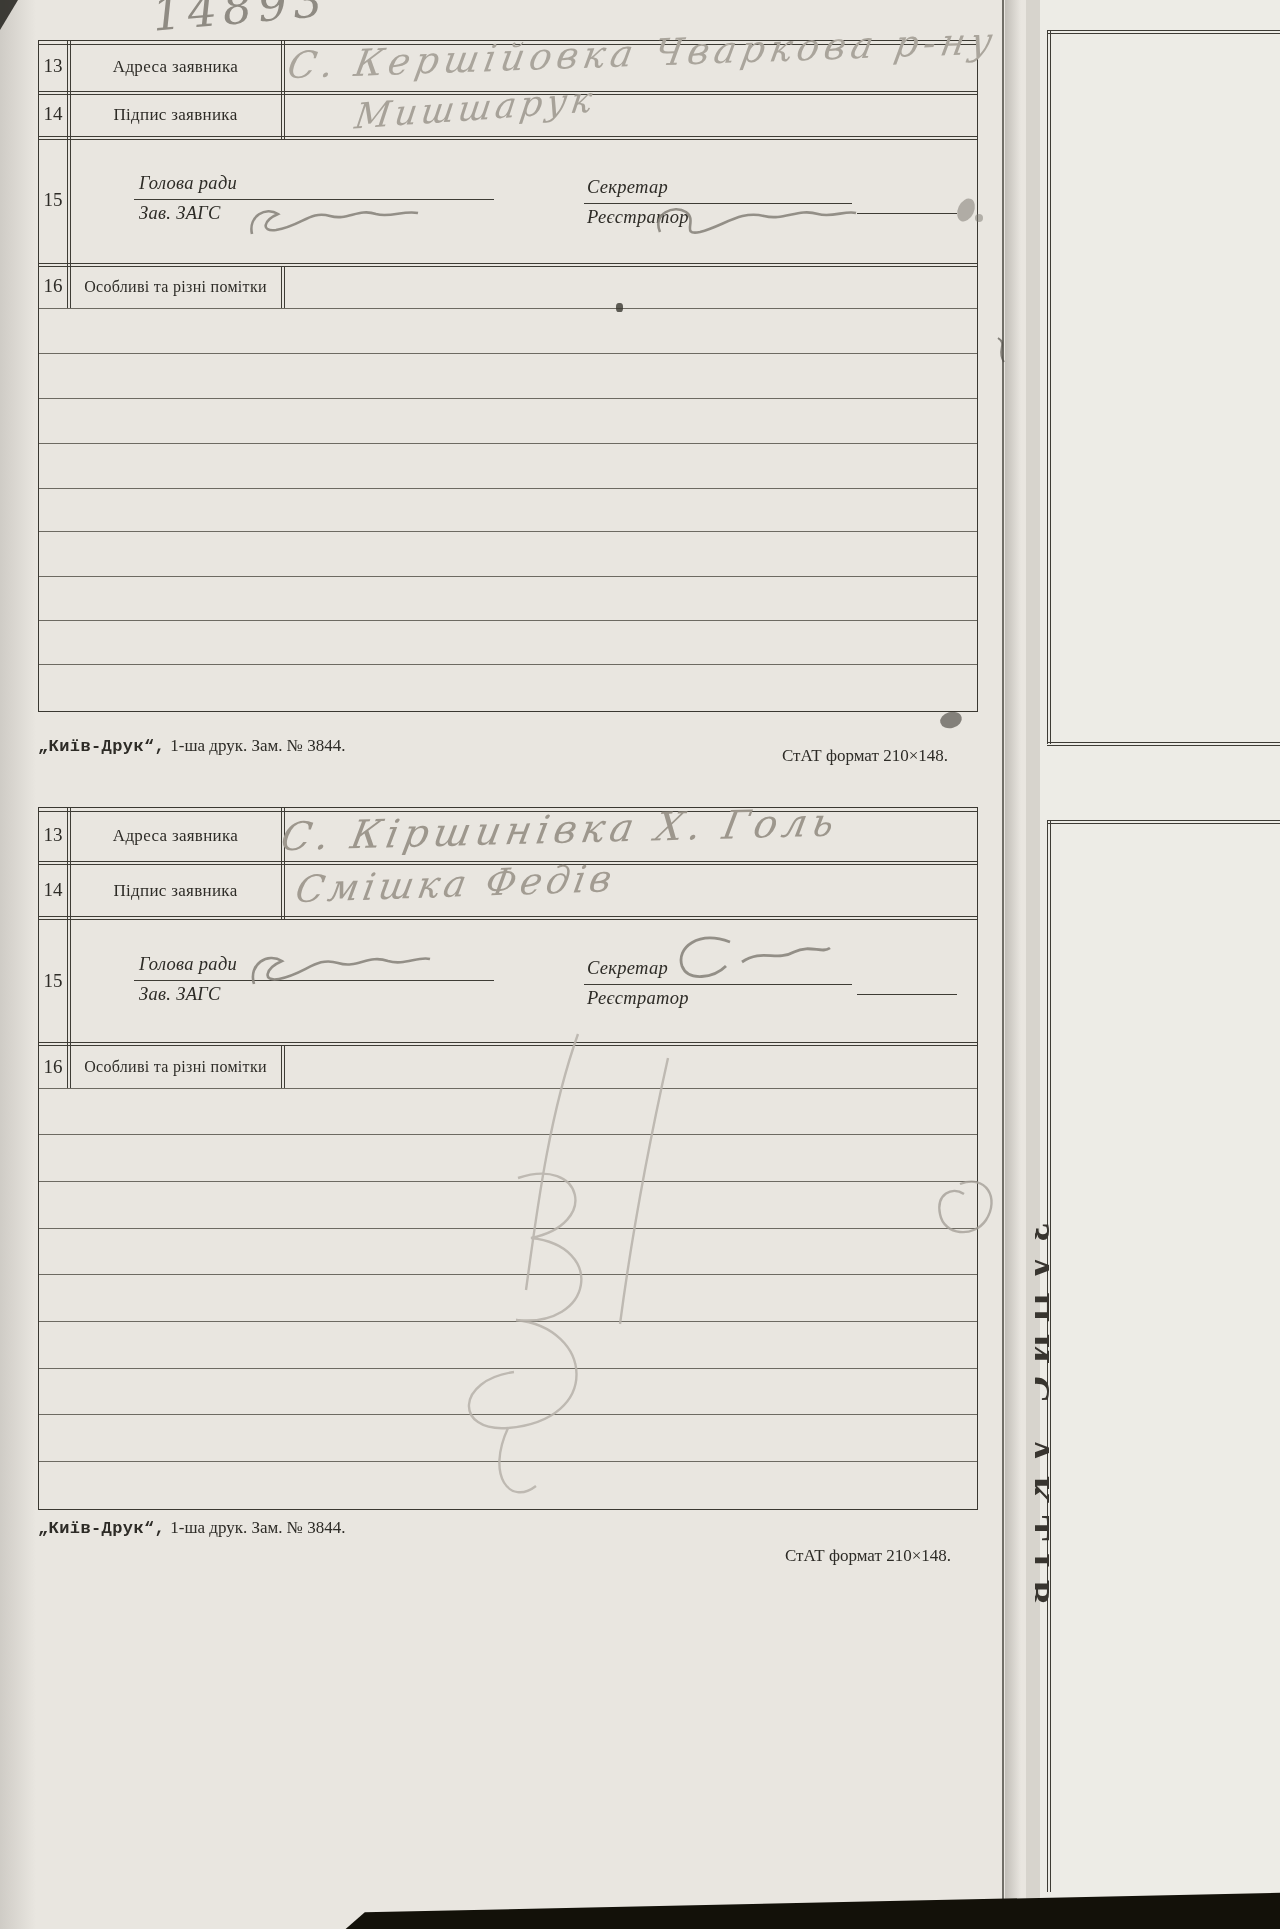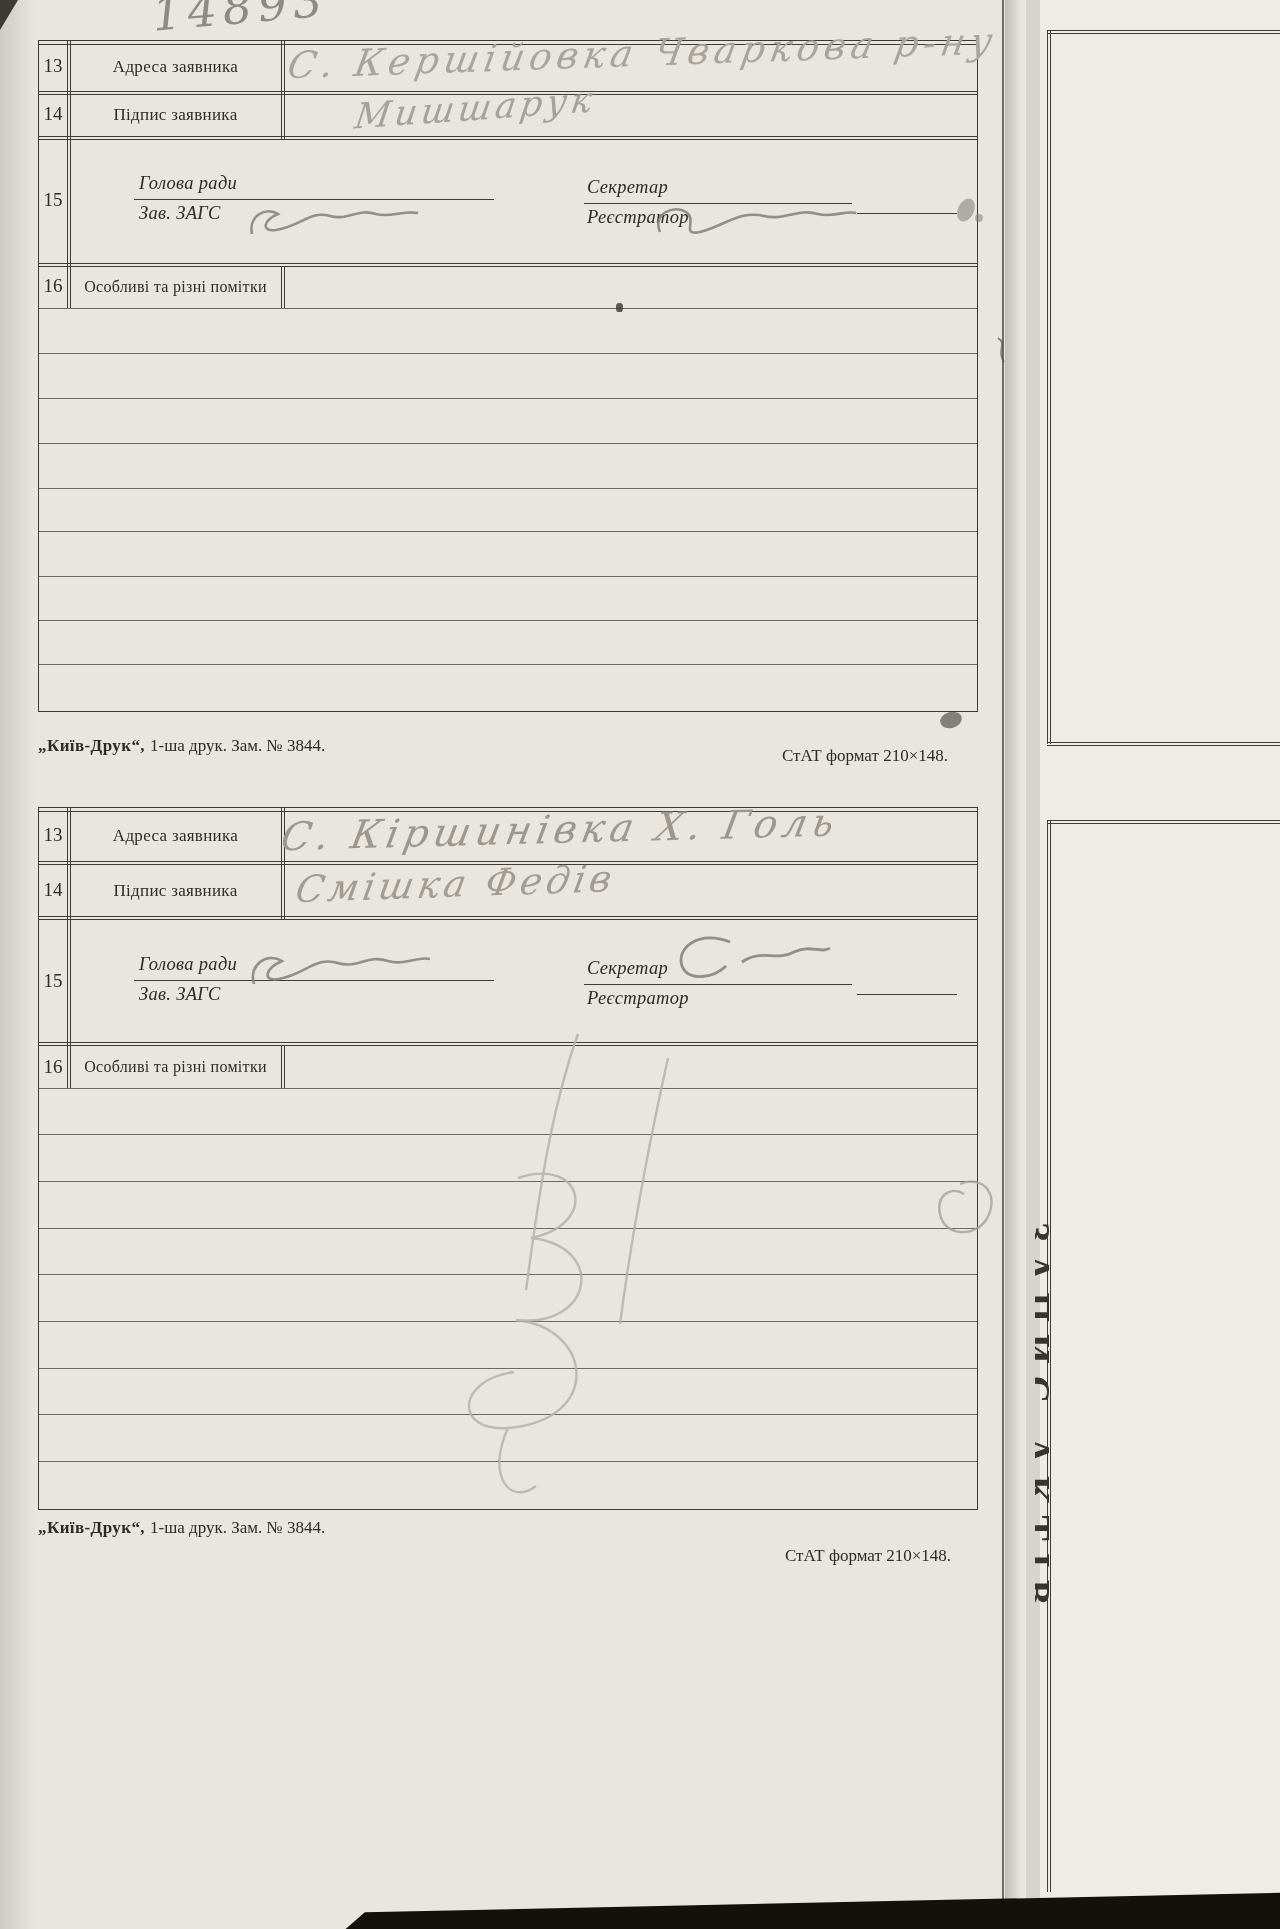--- a/index.html
+++ b/index.html
@@ -14,21 +14,21 @@
   .rule{position:absolute;left:0;right:0;height:1.4px;background:#4a473f;opacity:.78;}
   .sigline{position:absolute;height:1.3px;background:#3e3c35;}
   .sheet{position:absolute;left:38px;width:940px;border:1.6px solid #3a3831;box-sizing:border-box;background:transparent;}
   .rownum{position:absolute;left:0;width:28px;text-align:center;font-size:19px;color:#2d2b26;}
   .rowlabel{position:absolute;left:31px;width:211px;text-align:center;font-size:17px;letter-spacing:.3px;color:#2d2b26;}
   .sig-label{position:absolute;font-style:italic;font-size:18.5px;letter-spacing:.3px;color:#2d2b26;white-space:nowrap;}
   .hand{position:absolute;font-family:"DejaVu Serif",serif;font-style:italic;white-space:nowrap;transform-origin:left top;}
   .scrib{position:absolute;}
   .blob{position:absolute;border-radius:50%;}
   .footer{position:absolute;font-size:17px;white-space:nowrap;color:#2d2b26;}
-  .footer b{letter-spacing:.4px;}
+  .footer b{letter-spacing:.4px;font-family:Liberation Mono, monospace;}
   .footer span{margin-left:5px;}
 </style>
 </head>
 <body>
 
 <div class="abs" style="left:0;top:0;width:36px;height:1929px;background:linear-gradient(90deg,rgba(70,66,60,.16),rgba(70,66,60,0));"></div>
 <div class="abs" style="left:0;top:0;width:18px;height:30px;background:#21201b;clip-path:polygon(0 0,100% 0,0 100%);opacity:.85;"></div>
 
 <div class="hand" style="left:150px;top:-12px;font-size:46px;color:#8f8b83;transform:rotate(-5deg);letter-spacing:6px;">14893</div>
 

